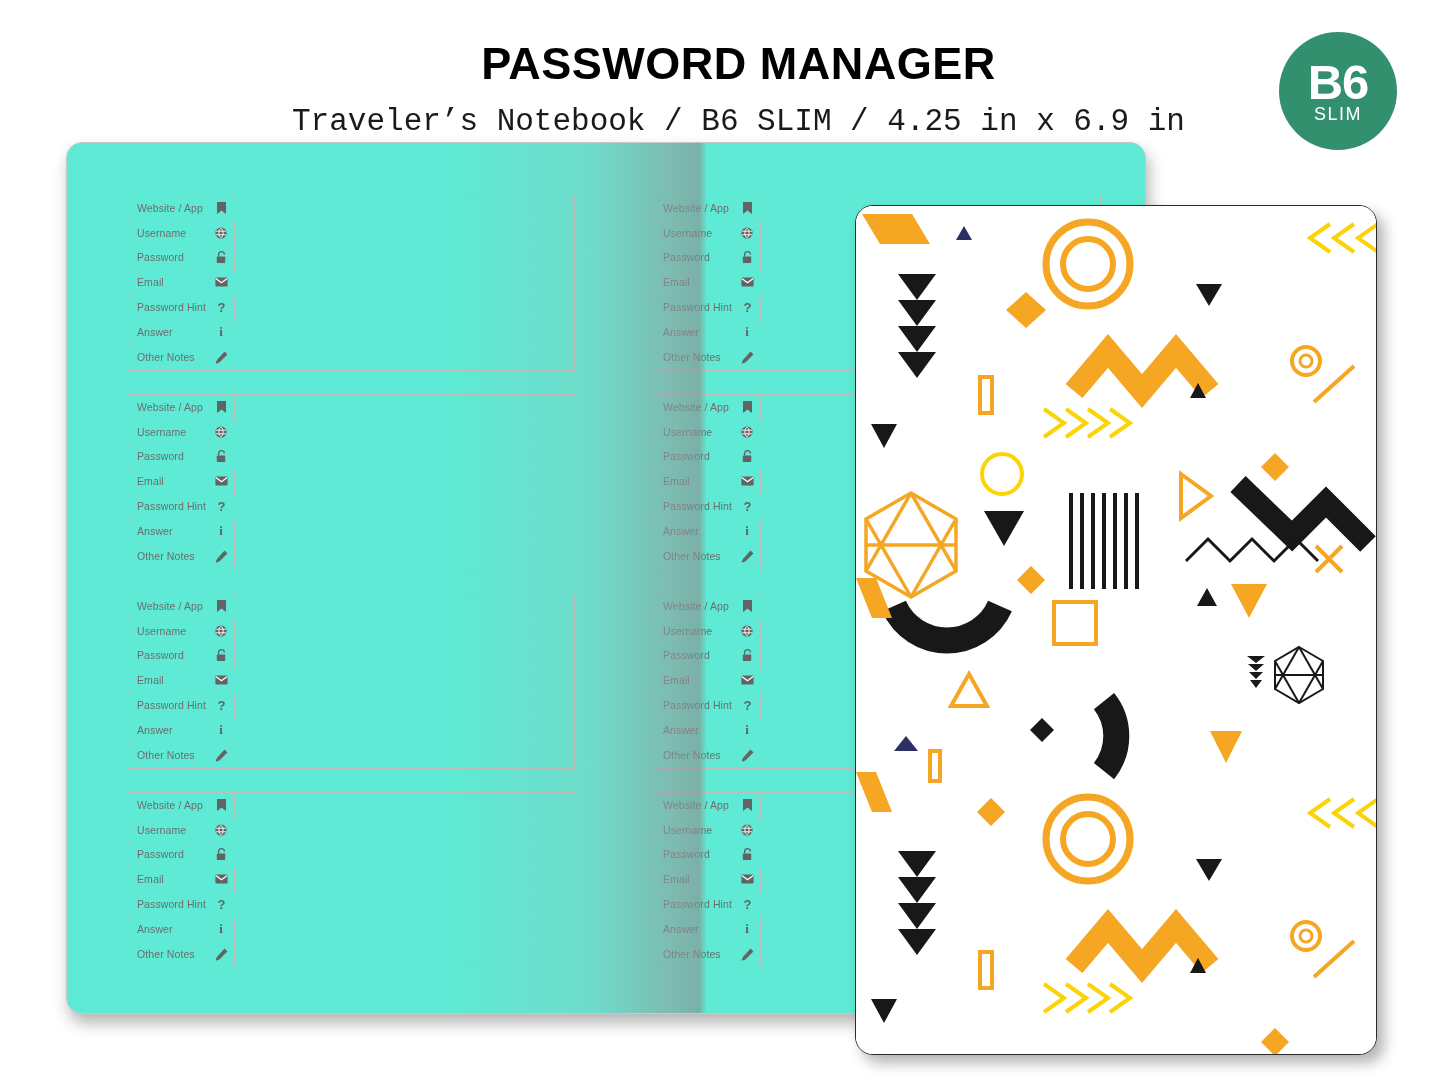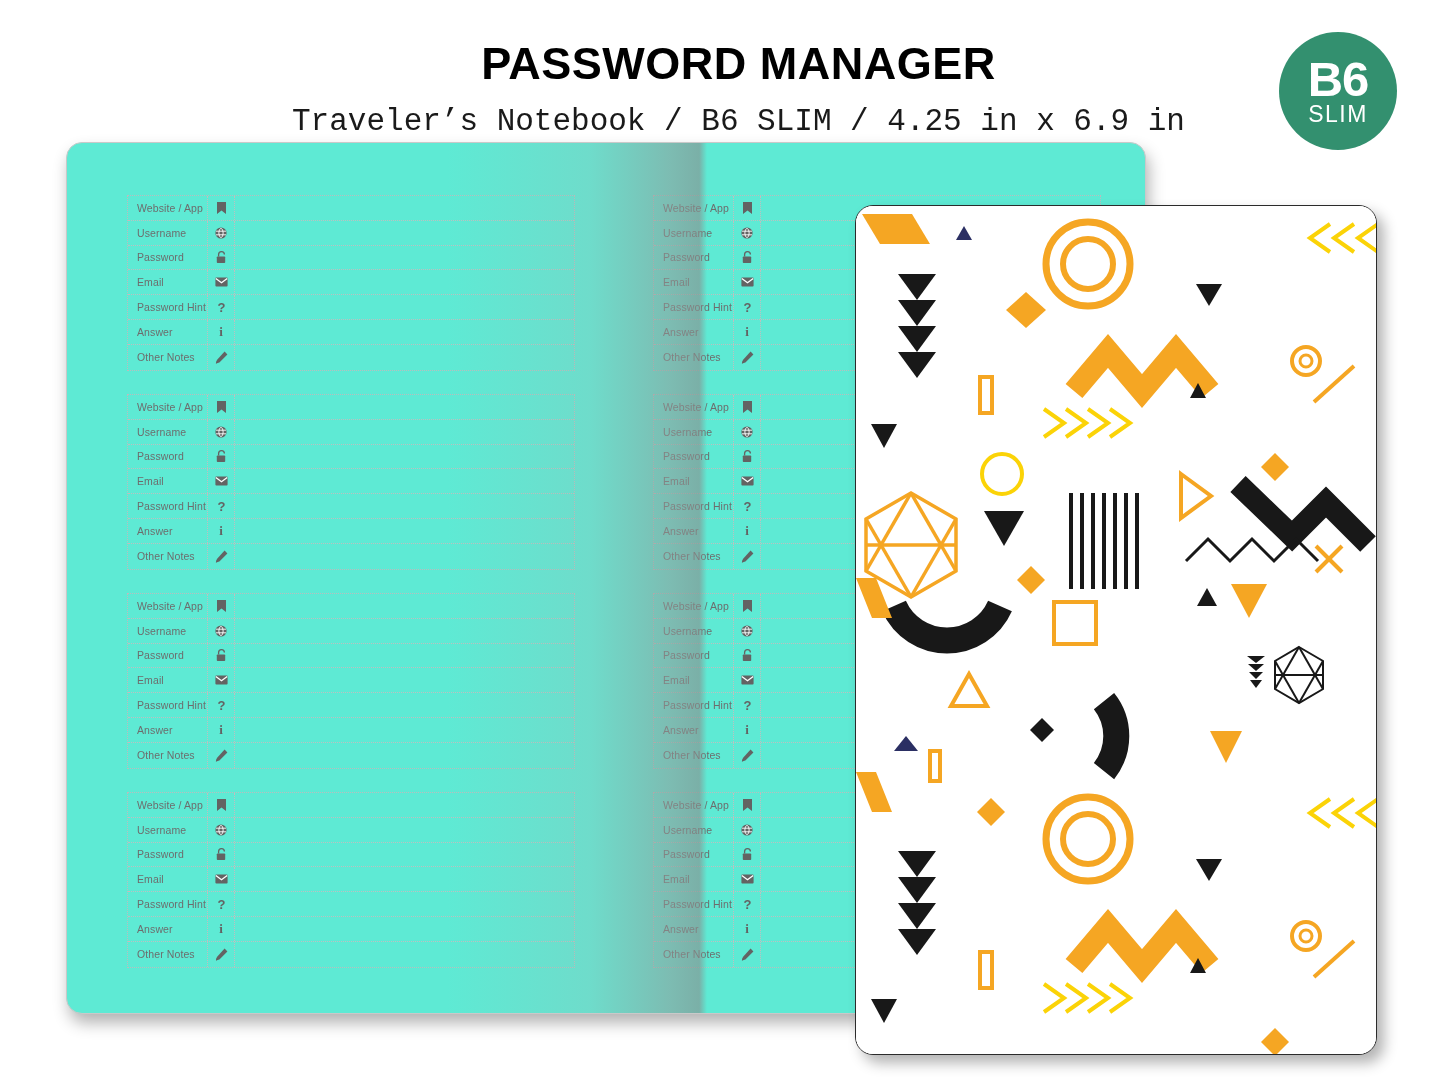--- a/index.html
+++ b/index.html
@@ -60,21 +60,21 @@
     justify-content: center;
     color: #ffffff;
   }
   #size-badge .badge-main {
     font-size: 49px;
     font-weight: bold;
     line-height: 0.95;
     letter-spacing: -1px;
   }
   #size-badge .badge-sub {
-    font-size: 23px;
+    font-size: 18px;
     font-weight: normal;
     letter-spacing: 1.5px;
     line-height: 1;
     margin-top: 0;
   }
 
   
   #notebook-spread {
     position: absolute;
     left: 66px;

